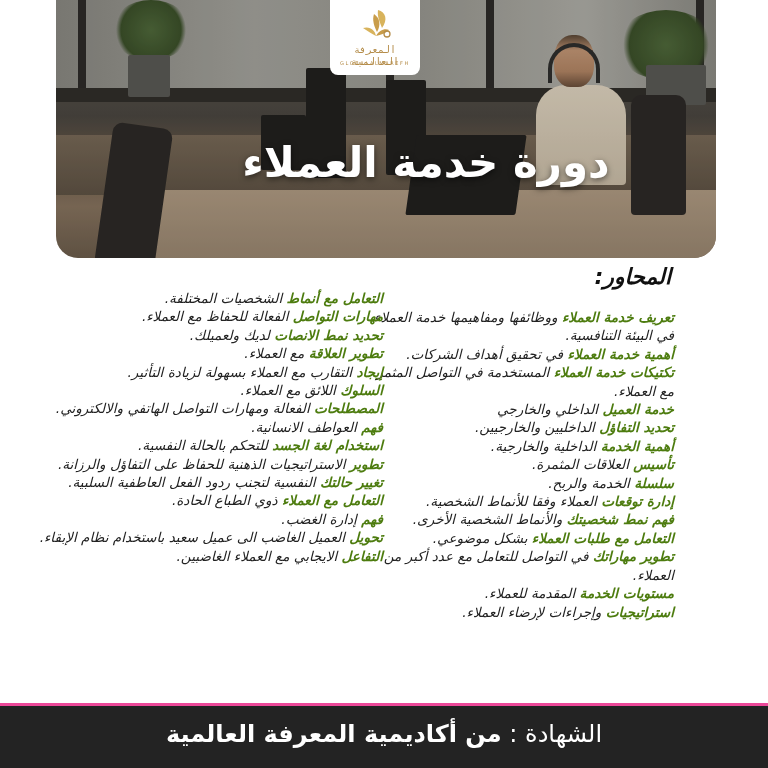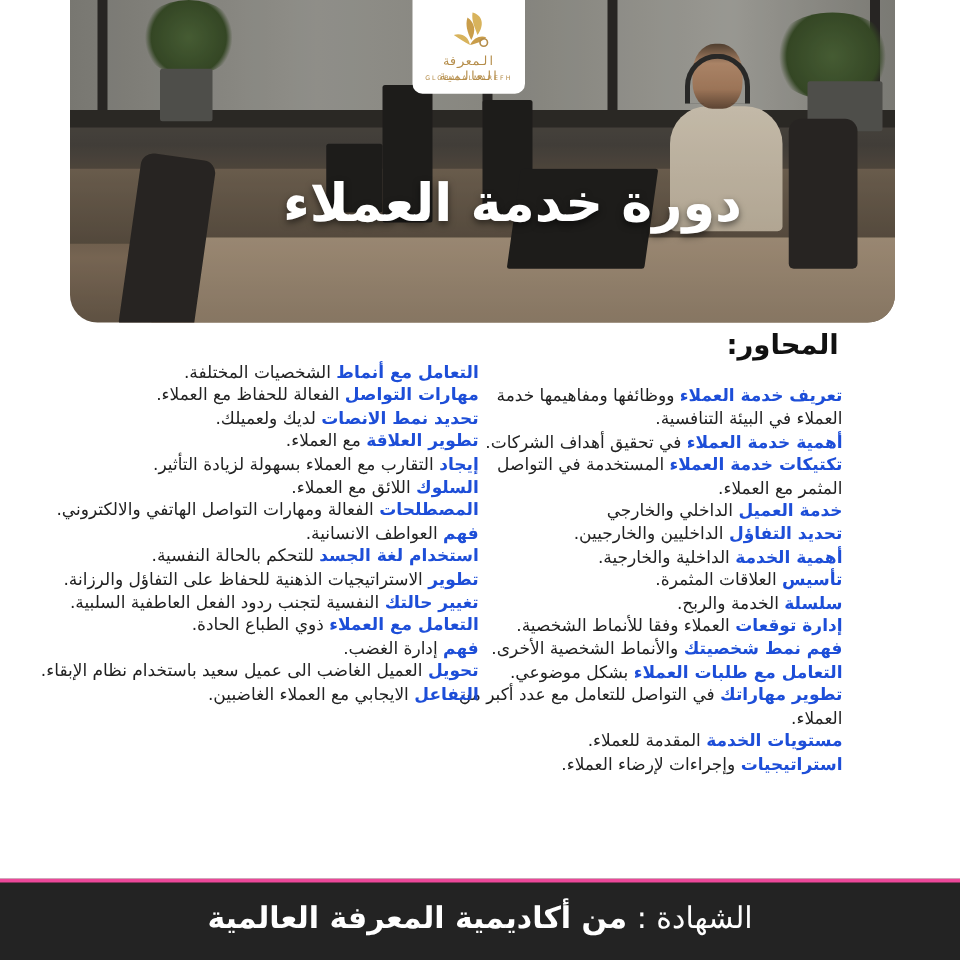--- a/index.html
+++ b/index.html
@@ -29,32 +29,32 @@
   .hero .person .body { position:absolute; left:10px; top:50px; width:90px; height:100px; border-radius:30px 30px 4px 4px;
           background:linear-gradient(180deg,#e8dcc8,#d2c4ae); }
   .hero .overlay { position:absolute; inset:0; background:rgba(30,25,20,0.18); }
 
   .logo-box { position:absolute; left:330px; top:0; width:90px; height:75px; background:#ffffff;
           border-radius:0 0 8px 8px; z-index:5; text-align:center; }
   .logo-mark { position:absolute; left:30px; top:8px; width:32px; height:34px; }
   .logo-ar { position:absolute; left:0; top:44px; width:90px; font-size:10px; color:#b58d4a; text-align:center; direction:rtl;font-family:Liberation Mono, monospace; }
   .logo-en { position:absolute; left:0; top:60px; width:90px; font-size:5px; letter-spacing:1.6px; color:#b58d4a; text-align:center; }
 
-  .hero-title { position:absolute; left:0; top:138px; width:660px; text-align:center; z-index:4;
+  .hero-title { position:absolute; left:16px; top:138px; width:660px; text-align:center; z-index:4;
           font-size:42px; font-weight:bold; color:#ffffff; direction:rtl;
           text-shadow:0 2px 6px rgba(0,0,0,0.55); transform:translateX(24px); }
 
   
-  .content { position:absolute; left:0; top:262px; width:728px; height:440px; direction:rtl; }
+  .content { position:absolute; left:0; top:262px; width:728px; height:440px; direction:rtl;font-style:italic; }
   .section-heading { position:absolute; right:57px; top:2px; font-size:22px; font-weight:bold; color:#111; }
   .col { position:absolute; list-style:none; margin:0; padding:0; direction:rtl; text-align:right; }
   .col-right { right:54px; top:46px; width:310px; }
   .col-left { right:345px; top:27px; width:360px; }
   .col li { font-size:13.6px; line-height:18.4px; color:#222; }
-  .col li b { font-weight:bold; color:#1d4ed8; }
+  .col li b { font-weight:bold; color:#4d7c0f; }
 
   
   .footer { position:absolute; left:0; top:703px; width:768px; height:65px; background:#232323; border-top:3px solid #ec4899; }
   .footer-text { position:absolute; left:0; top:14px; width:768px; text-align:center; color:#ffffff; font-size:24px; direction:rtl; }
   .footer-text .strong { font-weight:bold; }
 </style>
 </head>
 <body>
 
 <div class="hero">

